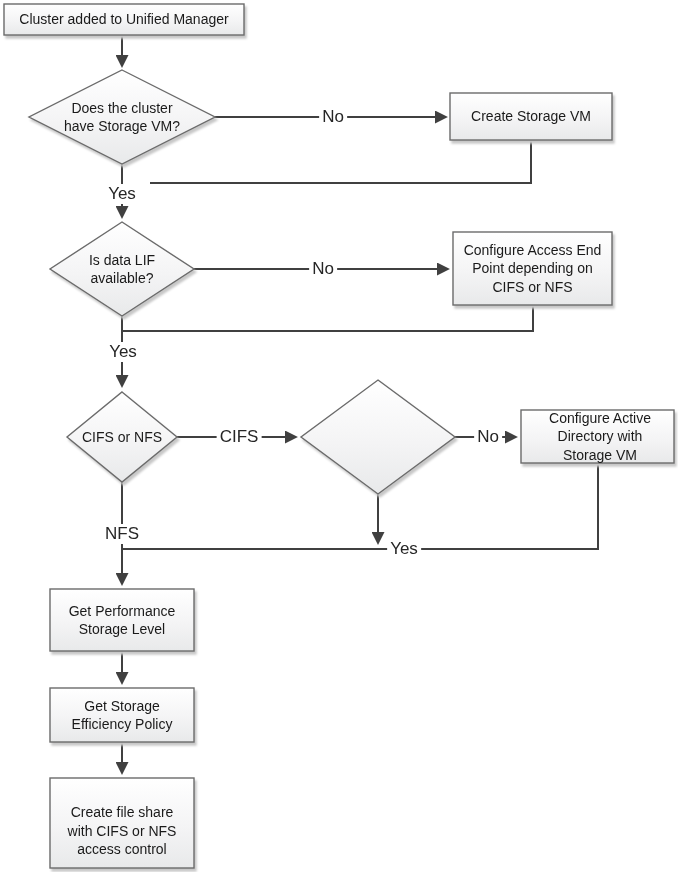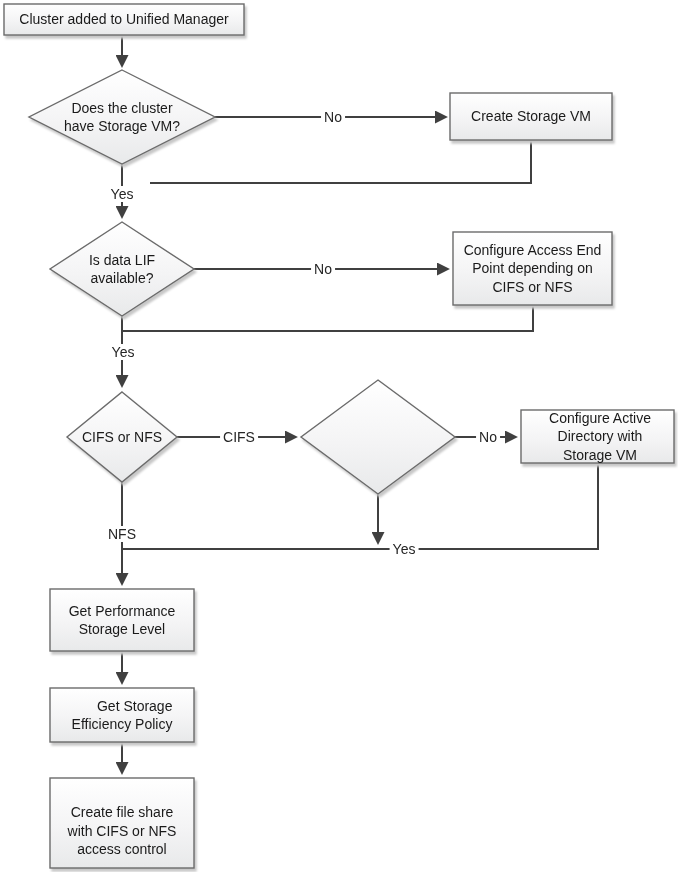--- a/index.html
+++ b/index.html
@@ -37,21 +37,21 @@
     font-size: 14px;
     line-height: 18.5px;
     color: #1a1a1a;
     border-radius: 9px;
   }
   .edge-label {
     position: absolute;
     transform: translate(-50%, -50%);
     background: #ffffff;
     padding: 0 3px;
-    font-size: 14px;
+    font-size: 17px;
     color: #262626;
   }
 </style>
 </head>
 <body>
 
 <div id="canvas">
 
   <svg id="shapes-layer" viewBox="0 0 678 872" xmlns="http://www.w3.org/2000/svg">
     <defs>
@@ -101,21 +101,21 @@
 available?</div>
   <div class="node-label" style="left:453px; top:232px; width:159px; height:73px;">Configure Access End
 Point depending on
 CIFS or NFS</div>
   <div class="node-label" style="left:67px; top:392px; width:110px; height:90px;">CIFS or NFS</div>
   <div class="node-label" style="left:521px; top:410px; width:158px; height:53px;">Configure Active
 Directory with
 Storage VM</div>
   <div class="node-label" style="left:50px; top:589px; width:144px; height:62px;">Get Performance
 Storage Level</div>
-  <div class="node-label" style="left:50px; top:688px; width:144px; height:54px;text-align:right;">Get Storage
+  <div class="node-label" style="left:50px; top:688px; width:144px; height:54px;">Get Storage
 Efficiency Policy</div>
   <div class="node-label" style="left:50px; top:778px; width:144px; height:90px;margin-top:8px;">Create file share
 with CIFS or NFS
 access control</div>
 
   <div class="edge-label" style="left:333px; top:117px;">No</div>
   <div class="edge-label" style="left:122px; top:194px;">Yes</div>
   <div class="edge-label" style="left:323px; top:269px;">No</div>
   <div class="edge-label" style="left:123px; top:352px;">Yes</div>
   <div class="edge-label" style="left:239px; top:437px;">CIFS</div>

